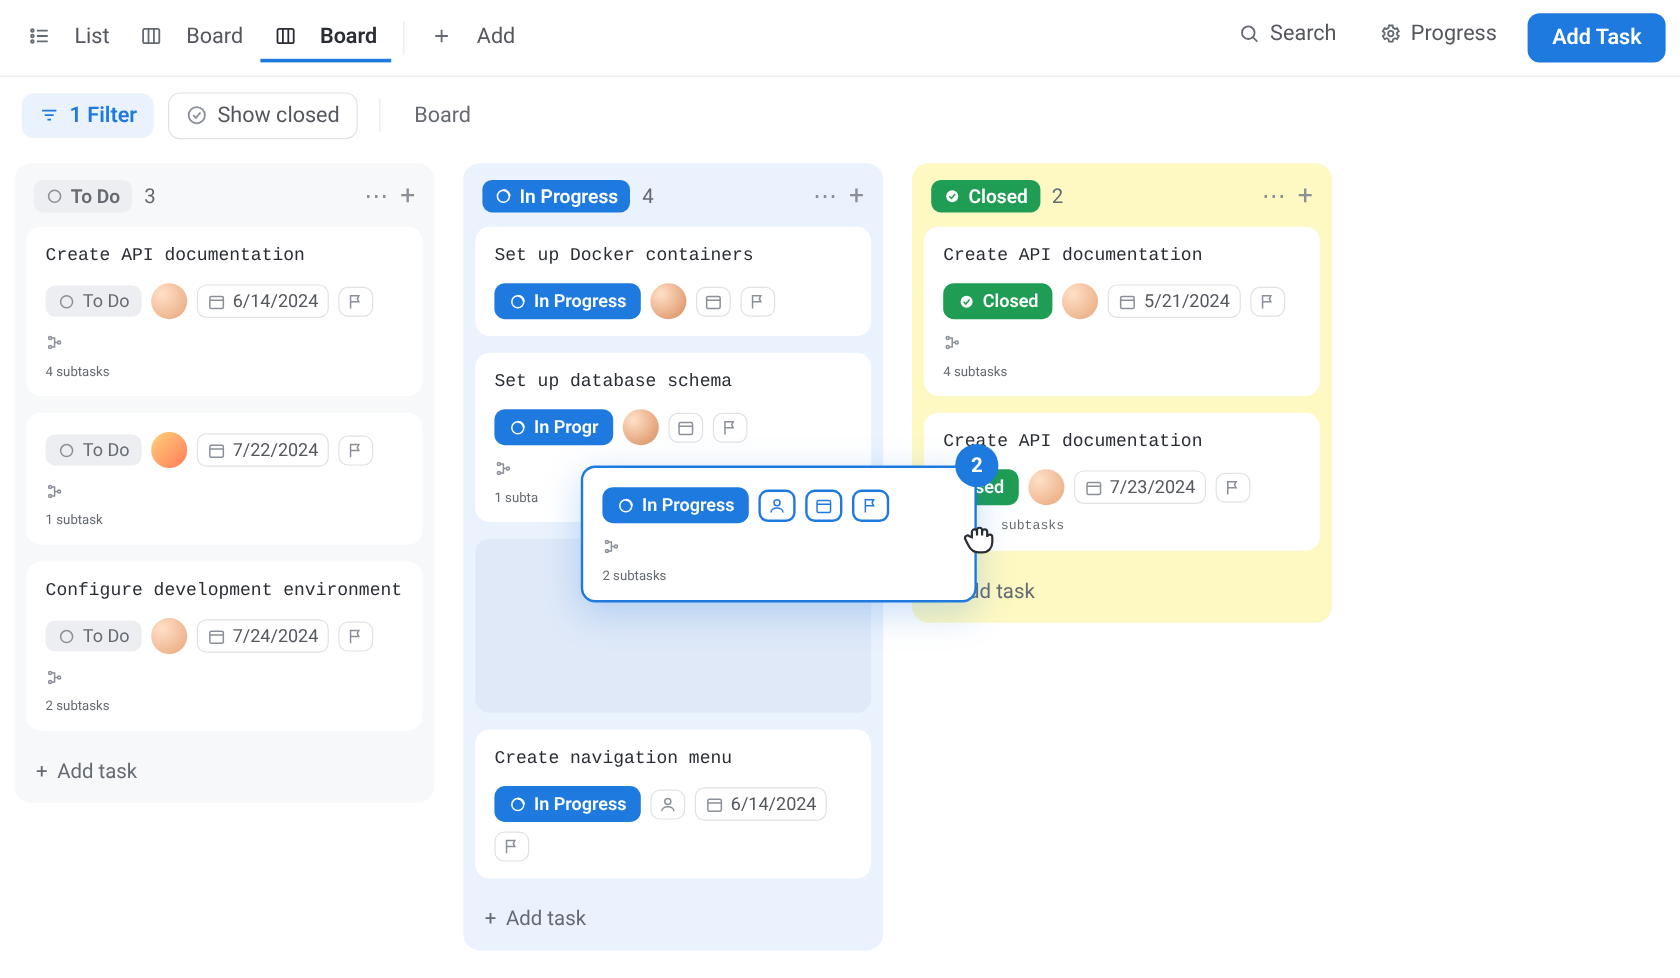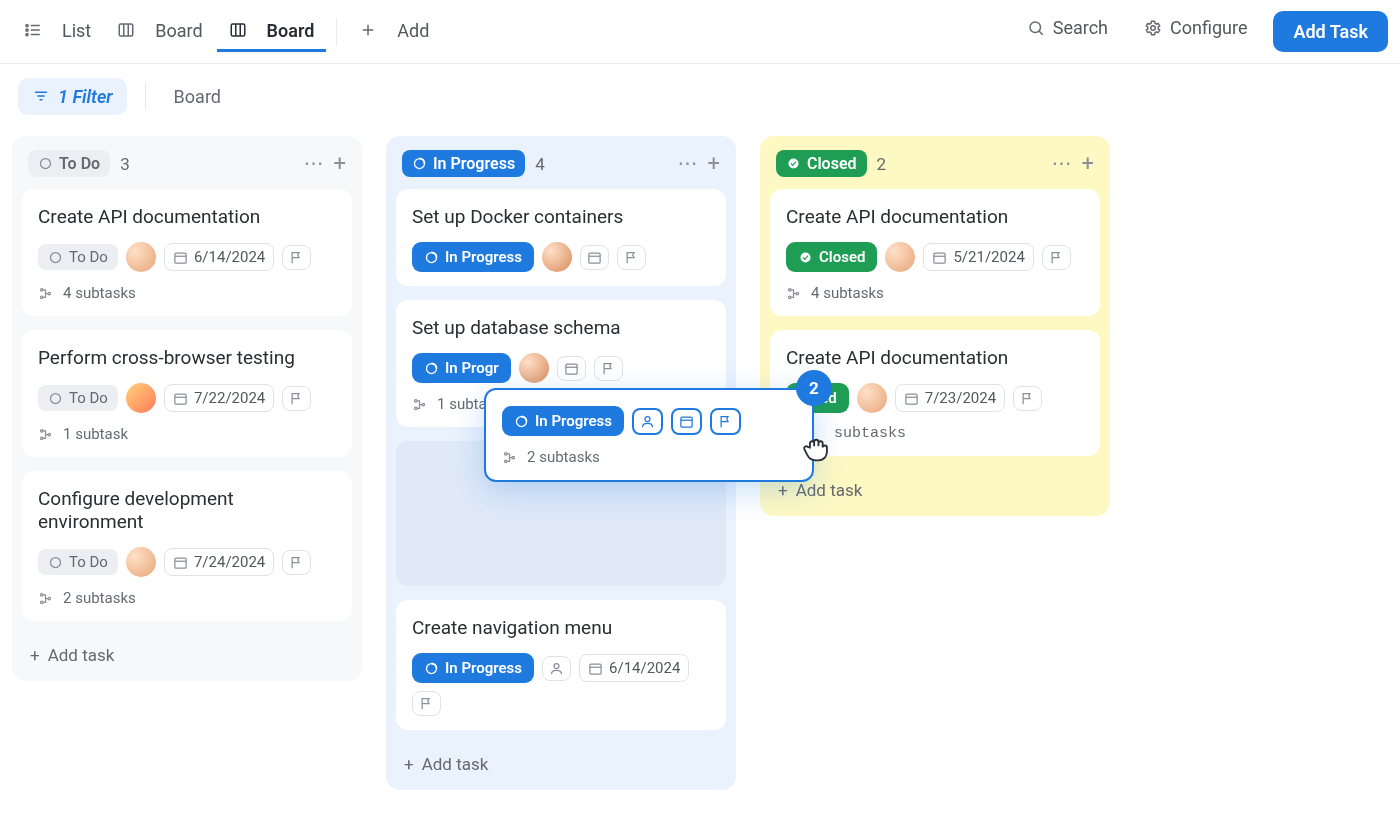--- a/index.html
+++ b/index.html
@@ -28,21 +28,21 @@
     background: #1f7ae0; color: #fff; font-size: 18px; font-weight: 600;
     padding: 10px 20px; border-radius: 10px; cursor: pointer;
   }
 
   
   .filterbar {
     height: 64px; display: flex; align-items: center; gap: 12px; padding: 0 18px;
   }
   .pill {
     display: inline-flex; align-items: center; gap: 8px; padding: 8px 14px;
-    border-radius: 10px; font-size: 18px; font-style: italic;
+    border-radius: 10px; font-size: 18px;
   }
   .pill.filter { background: #eaf2fd; color: #1f7ae0; font-weight: 600; }
   .pill.closed { border: 1px solid #e0e2e6; color: #54575d; }
   .fb-sep { width: 1px; height: 28px; background: #e8eaed; margin: 0 6px; }
   .plain { font-size: 18px; color: #656a72; padding: 6px 10px; cursor: pointer; }
 
   
   .board { display: flex; gap: 24px; padding: 8px 12px; align-items: flex-start; }
   .column {
     width: 350px; border-radius: 14px; padding: 10px 10px 6px 10px;
@@ -65,35 +65,35 @@
   .chip-closed-sm { background: #1f9d55; color: #fff; font-size: 15px; padding: 6px 12px; border-radius: 9px; display:inline-flex; align-items:center; gap:6px; font-weight:600; }
   .col-count { color: #656a72; font-size: 17px; }
   .col-spacer { flex: 1; }
   .col-icons { display: flex; gap: 10px; color: #8a8f98; }
   .col-icons span { cursor: pointer; }
 
   .card {
     background: #fff; border-radius: 12px; padding: 16px 16px 14px 16px;
     margin-bottom: 14px;
   }
-  .card-title { font-size: 19px; color: #2a2e34; margin-bottom: 14px; }
+  .card-title { font-size: 15px; color: #2a2e34; margin-bottom: 14px; font-family: Liberation Mono, monospace; }
   .meta-row { display: flex; align-items: center; gap: 8px; flex-wrap: wrap; margin-bottom: 12px; }
   .avatar {
     width: 30px; height: 30px; border-radius: 50%; display:inline-block; flex-shrink:0;
   }
   .av1 { background: radial-gradient(circle at 30% 30%, #ffe0c8, #e7a578); }
   .av2 { background: radial-gradient(circle at 30% 30%, #ffe0c8, #d88a5a); }
   .av3 { background: linear-gradient(135deg,#ffd27a,#ff7a59); }
   .box {
     display:inline-flex; align-items:center; gap:6px; padding:4px 8px;
     border:1px solid #e0e2e6; border-radius:8px; font-size:15px; color:#54575d;
   }
   .box.icon-only { padding: 4px 6px; }
   .box-blue { border:2px solid #1f7ae0; color:#1f7ae0; padding:4px 6px; border-radius:8px; display:inline-flex; }
-  .subrow { display:flex; align-items:center; gap:10px; color:#656a72; font-size:15px; }
+  .subrow { display:flex; align-items:flex-start; gap:10px; color:#656a72; font-size:11px;flex-direction:column; }
 
   .add-task { display:flex; align-items:center; gap:8px; color:#656a72; font-size:17px; padding:10px 8px; cursor:pointer; }
 
   .drop-slot {
     height: 145px; background: #dfe9f8; border-radius: 12px; margin-bottom: 14px;
   }
 
   
   .dragging {
     position: absolute; left: 484px; top: 388px; width: 330px;
@@ -165,35 +165,42 @@
           <circle cx="11" cy="11" r="7"></circle>
           <line x1="21" y1="21" x2="16" y2="16"></line>
         </svg>
       <span>Search</span>
     </div>
     <div class="top-action">
       <svg class="ico" viewBox="0 0 24 24" fill="none" stroke="#656a72" stroke-width="2">
           <circle cx="12" cy="12" r="3"></circle>
           <path d="M19 12a7 7 0 0 0-.1-1.2l2-1.5-2-3.4-2.3 1a7 7 0 0 0-2-1.2L14 3h-4l-.6 2.7a7 7 0 0 0-2 1.2l-2.3-1-2 3.4 2 1.5A7 7 0 0 0 5 12a7 7 0 0 0 .1 1.2l-2 1.5 2 3.4 2.3-1a7 7 0 0 0 2 1.2L10 21h4l.6-2.7a7 7 0 0 0 2-1.2l2.3 1 2-3.4-2-1.5A7 7 0 0 0 19 12z"></path>
         </svg>
-      <span>Configure</span>
+      <span>Progress</span>
     </div>
     <div class="btn-primary">Add Task</div>
   </div>
 </div>
 
 <div class="filterbar">
   <div class="pill filter">
     <svg class="ico" viewBox="0 0 24 24" fill="none" stroke="#1f7ae0" stroke-width="2">
         <line x1="4" y1="7" x2="20" y2="7"></line>
         <line x1="7" y1="12" x2="17" y2="12"></line>
         <line x1="10" y1="17" x2="14" y2="17"></line>
       </svg>
     <span>1 Filter</span>
   </div>
+  <div class="pill closed">
+    <svg class="ico" viewBox="0 0 24 24" fill="none" stroke="#8a8f98" stroke-width="2">
+        <circle cx="12" cy="12" r="9"></circle>
+        <path d="M8 12l3 3 5-6"></path>
+      </svg>
+    <span>Show closed</span>
+  </div>
   <div class="fb-sep"></div>
   <div class="plain">Board</div>
 </div>
 
 <div class="board">
 
   <div class="column col-todo">
     <div class="col-head">
       <span class="status-chip chip-todo">
         <svg class="ico-sm" viewBox="0 0 24 24" fill="none" stroke="#8a8f98" stroke-width="2">
@@ -237,21 +244,20 @@
             <circle cx="6" cy="6" r="2"></circle>
             <circle cx="6" cy="18" r="2"></circle>
             <circle cx="18" cy="12" r="2"></circle>
             <path d="M8 6h4v6h4M8 18h4v-6"></path>
           </svg>
         <span>4 subtasks</span>
       </div>
     </div>
 
     <div class="card">
-      <div class="card-title">Perform cross-browser testing</div>
       <div class="meta-row">
         <span class="chip-todo-sm">
           <svg class="ico-sm" viewBox="0 0 24 24" fill="none" stroke="#8a8f98" stroke-width="2">
               <circle cx="12" cy="12" r="8"></circle>
             </svg>
           <span>To Do</span>
         </span>
         <span class="avatar av3"></span>
         <span class="box">
           <svg class="ico-sm" viewBox="0 0 24 24" fill="none" stroke="#8a8f98" stroke-width="2">

